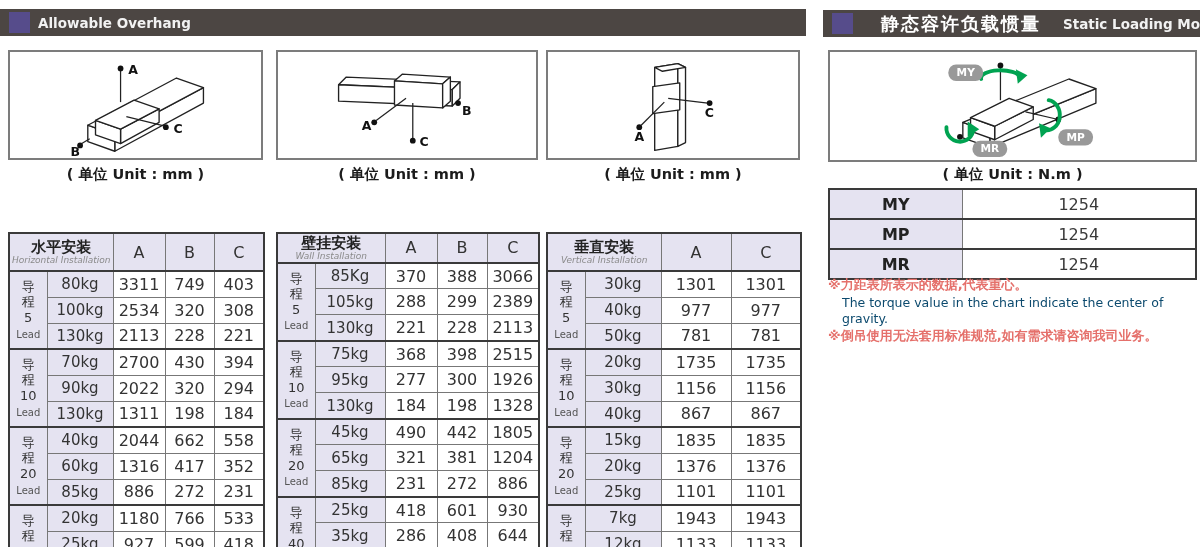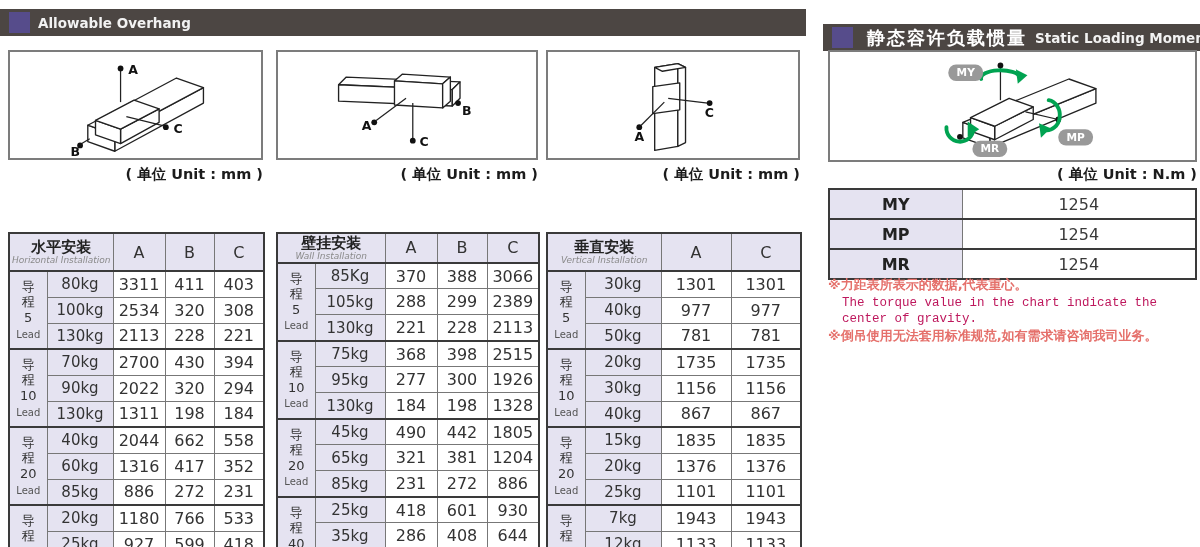--- a/index.html
+++ b/index.html
@@ -18,21 +18,21 @@
   .wire{fill:#ffffff;stroke:#222;stroke-width:1.4;stroke-linejoin:round;}
   .lline{stroke:#222;stroke-width:1.3;}
   .dot{fill:#111;}
   .ptlabel{font-size:13px;font-weight:700;fill:#111;}
   .grn{fill:none;stroke:#00a351;stroke-width:4;stroke-linecap:round;}
   .grnfill{fill:#00a351;}
   .badge{fill:#999999;}
   .badgetxt{font-size:11px;font-weight:700;fill:#ffffff;text-anchor:middle;}
 
   
-  .unit{position:absolute;top:165px;font-size:14.5px;font-weight:600;color:#1c1c1c;text-align:right;}
+  .unit{position:absolute;top:165px;font-size:14.5px;font-weight:600;color:#1c1c1c;text-align:center;}
 
   
   .ot-container{position:absolute;top:188px;margin-top:44px;}
   table.otable{border-collapse:collapse;table-layout:fixed;border:2px solid #3a3a3a;}
   table.otable td{border:1px solid #777;text-align:center;vertical-align:middle;padding:0;color:#333;overflow:hidden;}
   table.otable tr.hrow td{border-bottom:2px solid #3a3a3a;}
   table.otable tr.gfirst td{border-top:2px solid #3a3a3a;}
   .lav{background:#e5e3f1;}
   .name-cn{font-size:15px;font-weight:700;color:#222;line-height:1.2;}
   .name-en{font-size:9px;color:#8a8a8a;line-height:1.1;font-style:italic;}
@@ -45,33 +45,33 @@
   
   .mwrap{position:absolute;left:828px;top:188px;}
   table.mtable{border-collapse:collapse;table-layout:fixed;border:2px solid #3a3a3a;width:369px;}
   table.mtable td{border-top:2px solid #3a3a3a;border-bottom:2px solid #3a3a3a;text-align:center;vertical-align:middle;height:26px;}
   table.mtable td.mlabel{border-right:1px solid #777;font-size:16px;font-weight:700;color:#222;}
   table.mtable td.mval{border-left:1px solid #777;font-size:16px;color:#3a3a3a;background:#fff;}
 
   
   .notes{position:absolute;left:828px;top:276px;width:372px;}
   .note-cn{font-size:13px;font-weight:700;color:#e5706b;line-height:1.45;}
-  .note-en{font-size:12.5px;color:#be185d;line-height:1.3;padding-left:14px;font-family:Liberation Mono, monospace;}
+  .note-en{font-size:12.5px;color:#0c4a6e;line-height:1.3;padding-left:14px;}
 </style>
 </head>
 <body>
 
 <div id="root">
 
   <div class="bar" style="left:0;width:806px;top:9px;">
     <div class="sq"></div>
     <div class="en">Allowable Overhang</div>
   </div>
 
-  <div class="bar" style="left:823px;width:377px;top:24px;">
+  <div class="bar" style="left:823px;width:377px;top:10px;gap:14px;">
     <div class="sq"></div>
     <div class="cn">静态容许负载惯量</div>
     <div class="en">Static Loading Moment</div>
   </div>
 
   <div class="dbox" style="left:8px;width:255px;">
     <svg viewBox="0 0 255 110">
       <polygon class="wire" points="106,86 198,37 198,53 106,103"></polygon>
       <polygon class="wire" points="78,76 106,86 106,103 78,93"></polygon>
       <polygon class="wire" points="78,76 170,27 198,37 106,86"></polygon>
@@ -176,21 +176,21 @@
               <div class="name-en">Horizontal Installation</div>
             </td>
             <td class="lav colhead">A</td>
             <td class="lav colhead">B</td>
             <td class="lav colhead">C</td>
           </tr>
           <tr style="height:26px" class="gfirst">
             <td rowspan="3" class="lav leadcell">导<br>程<br>5<br><span class="lead-en">Lead</span></td>
             <td class="lav load">80kg</td>
             <td class="val">3311</td>
-            <td class="val">411</td>
+            <td class="val">749</td>
             <td class="val">403</td>
           </tr>
           <tr style="height:26px">
             <td class="lav load">100kg</td>
             <td class="val">2534</td>
             <td class="val">320</td>
             <td class="val">308</td>
           </tr>
           <tr style="height:26px">
             <td class="lav load">130kg</td>

